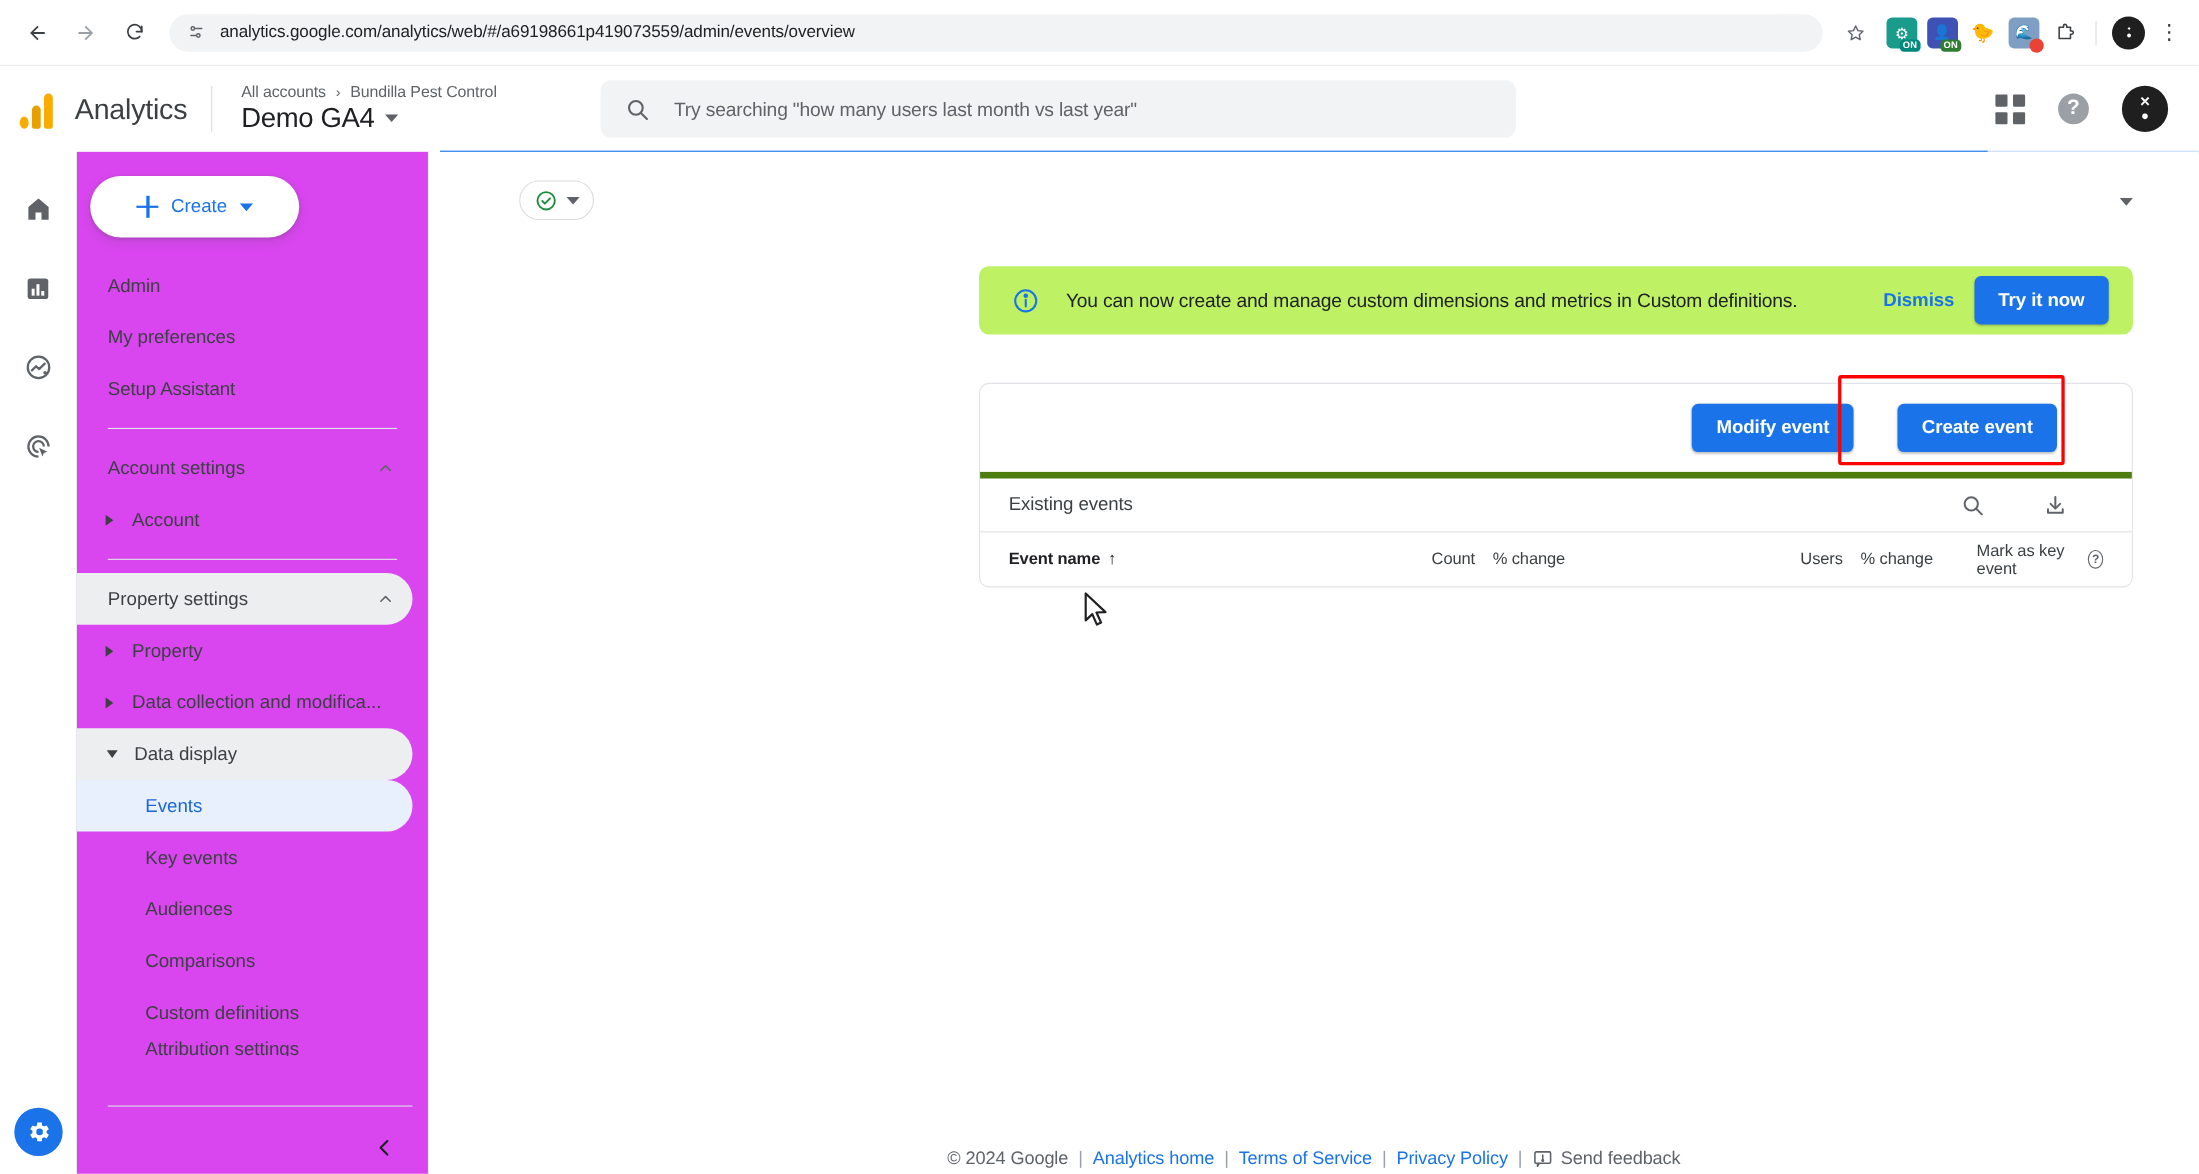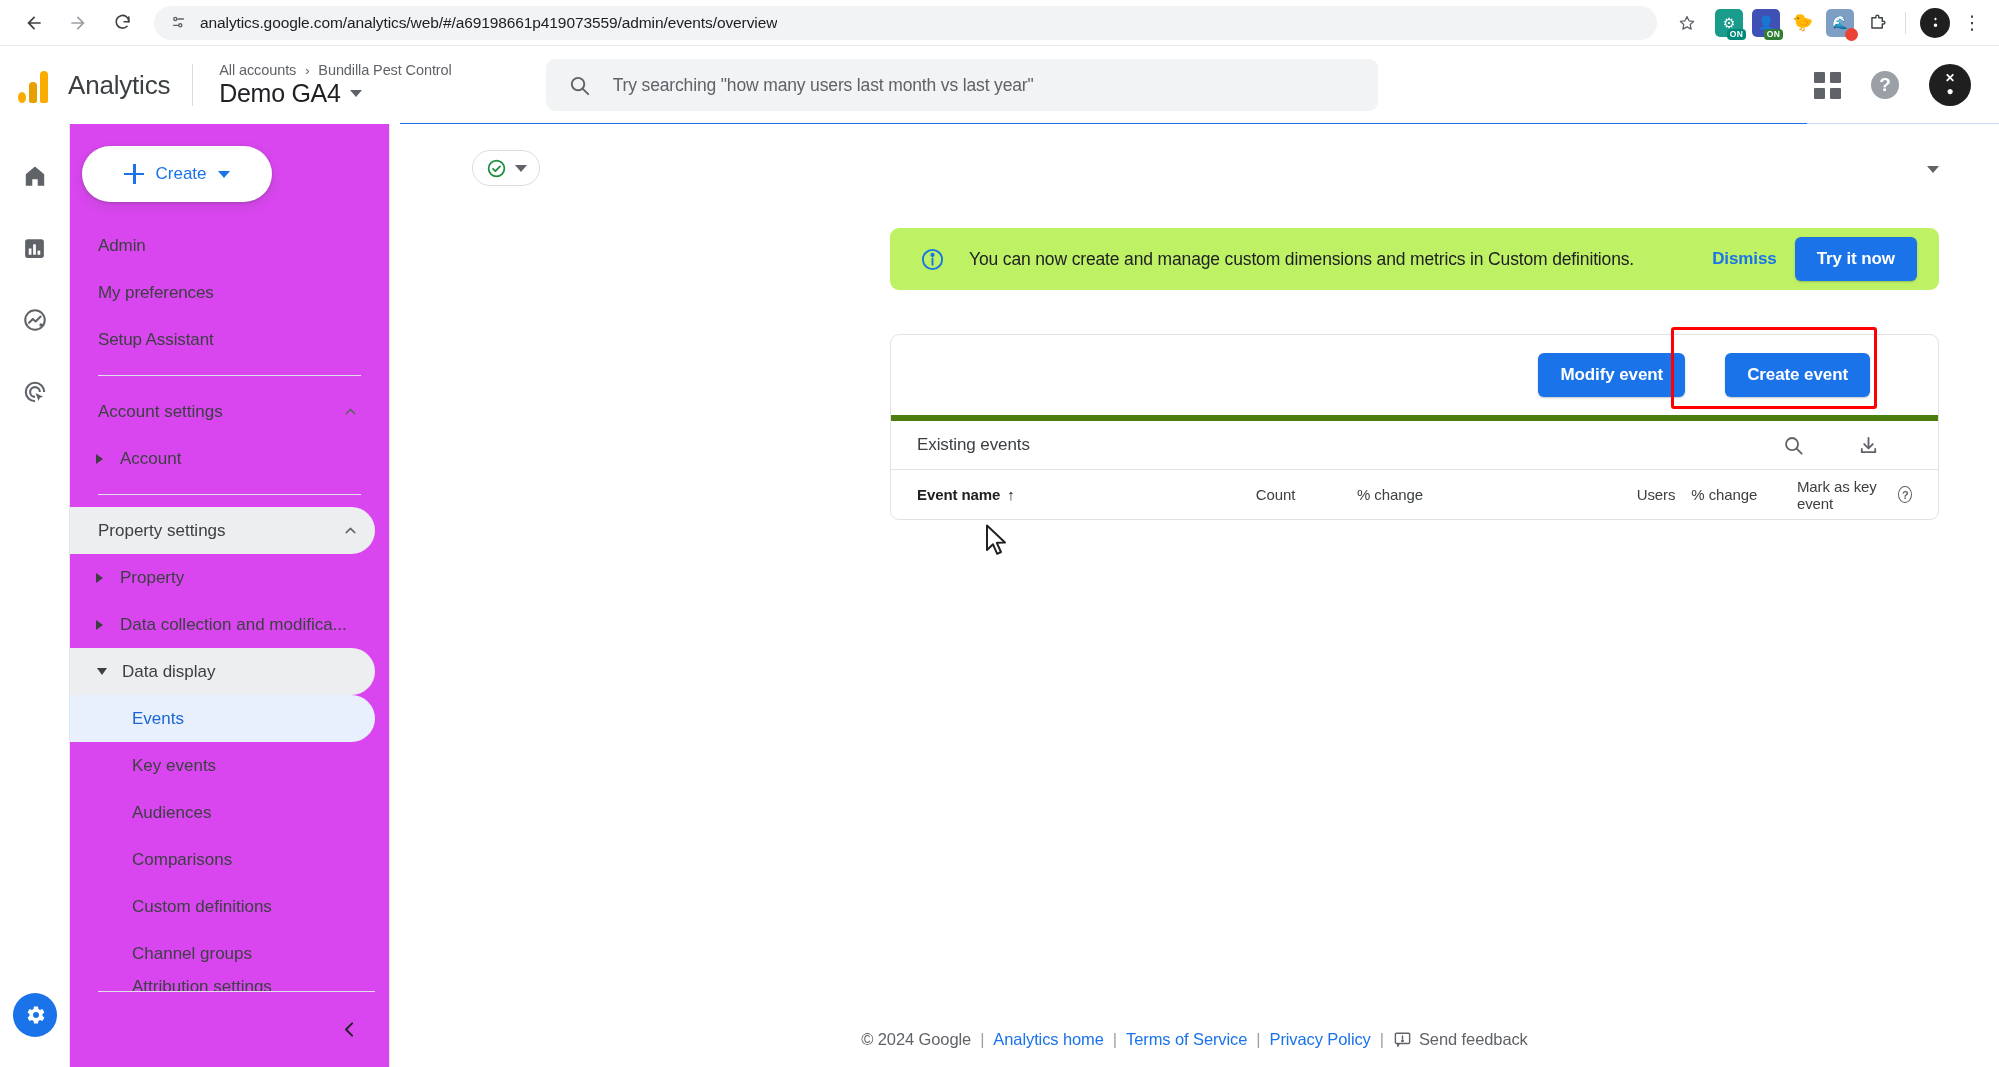--- a/index.html
+++ b/index.html
@@ -5,21 +5,21 @@
   * { box-sizing: border-box; margin: 0; padding: 0; }
   html, body {
     width: 1999px; height: 1067px;
     overflow: hidden;
     font-family: "Liberation Sans", sans-serif;
     background: #ffffff;
   }
 
   
   .browser-bar {
-    height: 46px;
+    height: 60px;
     background: #ffffff;
     display: flex;
     align-items: center;
     padding: 0 14px;
     gap: 4px;
     border-bottom: 1px solid #e8eaed;
   }
   .nav-btn {
     width: 40px; height: 40px;
     border-radius: 50%;
@@ -392,21 +392,21 @@
   .tbl-head {
     height: 50px;
     border-top: 1px solid #e0e2e5;
     display: flex; align-items: center;
     font-size: 15px; color: #202124; font-weight: 700;
     padding: 0 26px;
     letter-spacing: -0.1px;
   }
   .th { display:flex; align-items:center; }
   .th.evname { width: 430px; gap: 7px;}
-  .th.count  { width: 108px; justify-content:flex-start; }
+  .th.count  { width: 108px; justify-content:flex-end; }
   .th.chg1   { width: 150px; padding-left: 16px; }
   .th.users  { width: 270px; justify-content:flex-end; }
   .th.chg2   { width: 150px; padding-left: 16px; }
   .th.mark   { flex:1 1 auto; justify-content:flex-end; gap: 9px;}
   .th .thin { font-weight: 400; color: #3c4043; }
   .qmark {
     width: 17px;height:17px;border-radius:50%;border:1.4px solid #5f6368;color:#5f6368;
     display:flex;align-items:center;justify-content:center;font-size:11px;font-weight:700;
   }
   .arrow-up { font-size: 15px; }
@@ -656,23 +656,20 @@
         <span>Key events</span>
       </div>
       <div class="nav-leaf">
         <span>Audiences</span>
       </div>
       <div class="nav-leaf">
         <span>Comparisons</span>
       </div>
       <div class="nav-leaf">
         <span>Custom definitions</span>
-      </div>
-      <div class="nav-leaf">
-        <span>Channel groups</span>
       </div>
       <div class="nav-clip">Attribution settings</div>
     </div>
 
     <div class="sidebar-foot">
       <div class="collapse-btn">
         <svg width="21" height="21" viewBox="0 0 24 24" fill="none" stroke="currentColor" stroke-width="2.2" stroke-linecap="round" stroke-linejoin="round">
             <path d="M15 5l-7 7 7 7"></path>
           </svg>
       </div>

